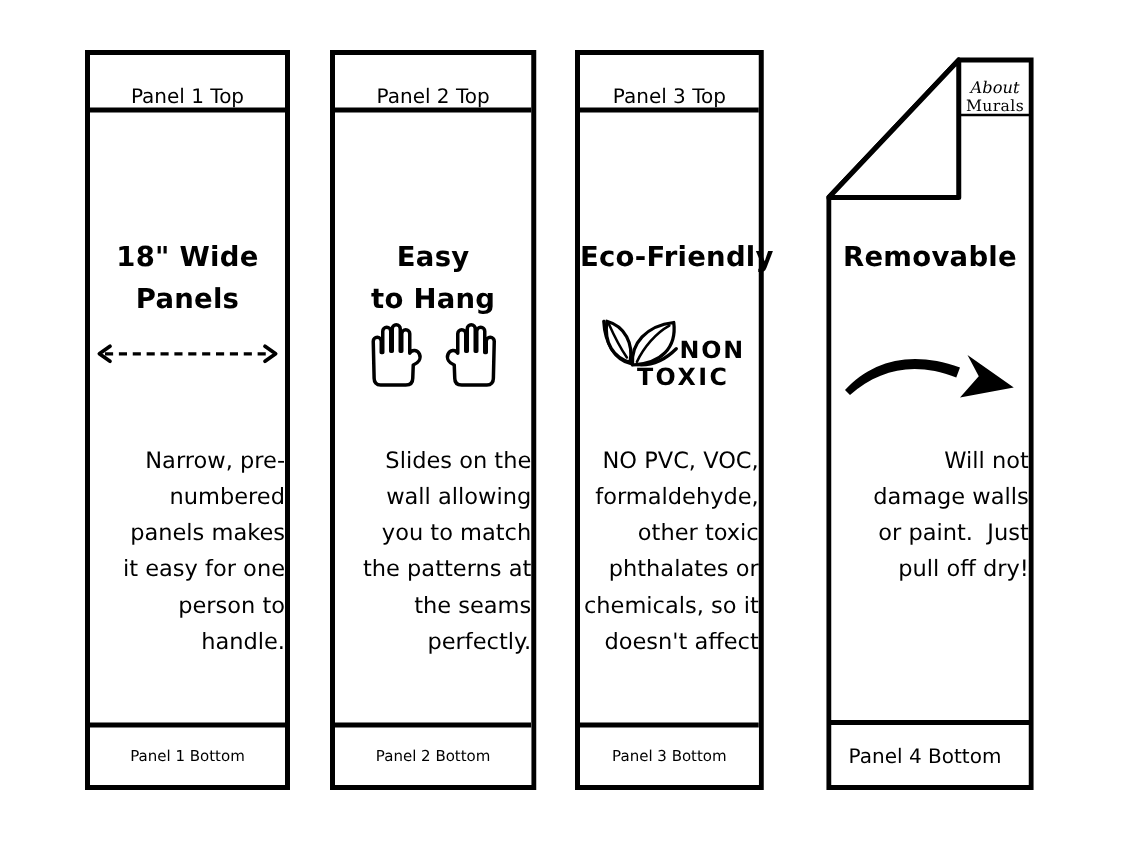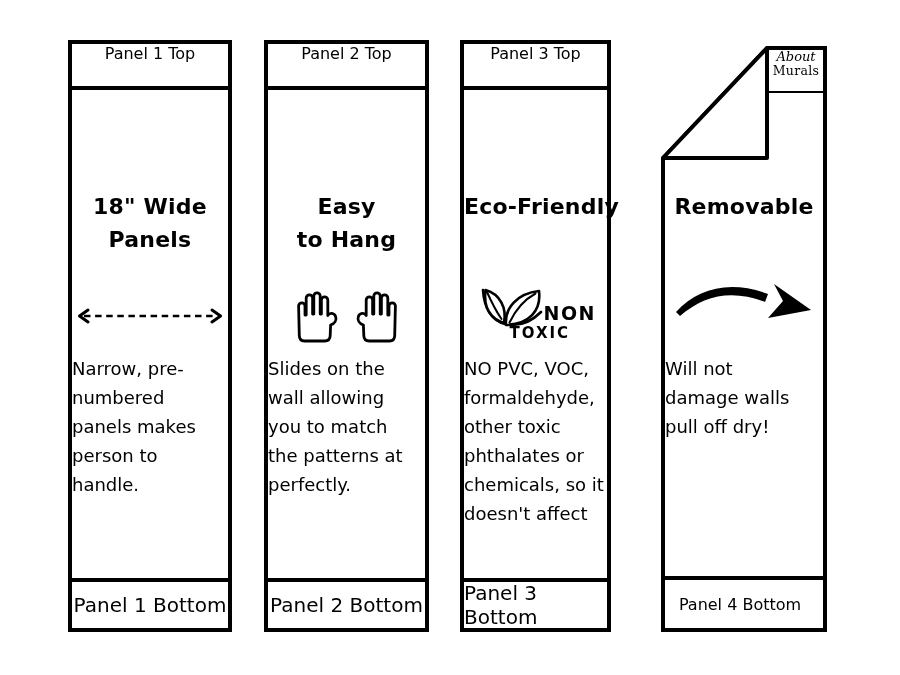--- a/index.html
+++ b/index.html
@@ -6,48 +6,48 @@
   html,body { width:900px; height:675px; }
   body { background:#ffffff; font-family:"DejaVu Sans","Liberation Sans",sans-serif; color:#000; }
   .stage { position:relative; width:900px; height:675px; background:#fff; overflow:hidden; }
 
   .panel { position:absolute; top:40px; height:592px; background:#fff; border:4px solid #000; }
   #panel1 { left:68px;  width:164px; }
   #panel2 { left:264px; width:165px; }
   #panel3 { left:460px; width:151px; }
   #panel4 { left:661px; width:166px; border:none; background:transparent; }
 
-  .panel-top { height:46px; border-bottom:4px solid #000; display:flex; align-items:flex-start; justify-content:center; font-size:16px; }
+  .panel-top { height:46px; border-bottom:4px solid #000; display:flex; align-items:flex-end; justify-content:center; font-size:16px; }
   .panel-bottom { position:absolute; left:0; right:0; bottom:0; height:50px; border-top:4px solid #000;
-                  display:flex; align-items:center; justify-content:center; font-size:20px; background:#fff; }
+                  display:flex; align-items:center; justify-content:center; font-size:12px; background:#fff; }
 
   .panel-title { position:absolute; left:0; right:0; top:146px; text-align:center;
                  font-size:22px; font-weight:bold; line-height:33px; letter-spacing:0.2px; }
-  .panel-icon  { position:absolute; left:0; right:0; top:237px; height:70px;
+  .panel-icon  { position:absolute; left:0; right:0; top:204px; height:70px;
                  display:flex; align-items:center; justify-content:center; }
-  .panel-text  { position:absolute; left:0; right:0; top:310px; text-align:left;
+  .panel-text  { position:absolute; left:0; right:0; top:310px; text-align:right;
                  font-size:18px; line-height:29px; }
   .panel-text div, .panel-title div { white-space:pre; }
 
   .hands { display:flex; gap:16px; align-items:center; }
 
   .eco { position:relative; width:132px; height:70px; }
   .eco svg { position:absolute; left:6px; top:2px; }
   .eco-non   { position:absolute; left:74px; top:21px; font-size:19px; font-weight:bold; letter-spacing:1.5px; }
-  .eco-toxic { position:absolute; left:40px; top:43px; font-size:15px; font-weight:bold; letter-spacing:2px; }
+  .eco-toxic { position:absolute; left:40px; top:43px; font-size:19px; font-weight:bold; letter-spacing:2px; }
 
   
   .p4-svg { position:absolute; left:0; top:0; }
   #panel4 .panel-title { top:150px; }
   #panel4 .panel-icon  { top:232px; height:56px; }
   #panel4 .panel-text  { top:314px; left:4px; right:4px; }
   .p4-bottom-label { position:absolute; left:4px; right:12px; top:540px; height:48px;
                      display:flex; align-items:center; justify-content:center; font-size:16px; }
   .p4-logo { position:absolute; left:107px; top:9px; width:56px; height:43px;
-             display:flex; flex-direction:column; align-items:center; justify-content:flex-start;
+             display:flex; flex-direction:column; align-items:center; justify-content:flex-end;
              font-family:"DejaVu Serif","Liberation Serif",serif; }
   .logo-about  { font-style:italic; font-size:13px; line-height:15px; }
   .logo-murals { font-size:12.5px; line-height:14px; letter-spacing:0.3px; }
 </style>
 </head>
 <body>
 
 <div class="stage">
 
   <div class="panel" id="panel1">
@@ -62,20 +62,21 @@
       <svg width="148" height="16" viewBox="0 0 148 16">
         <path d="M 8 8 H 140" fill="none" stroke="#000" stroke-width="2.6" stroke-dasharray="6.5 4.6"></path>
         <path d="M 12 2 L 3.5 8 L 12 14" fill="none" stroke="#000" stroke-width="3" stroke-linecap="round" stroke-linejoin="round"></path>
         <path d="M 136 2 L 144.5 8 L 136 14" fill="none" stroke="#000" stroke-width="3" stroke-linecap="round" stroke-linejoin="round"></path>
       </svg>
     </div>
     <div class="panel-text">
         <div>Narrow, pre-</div>
         <div>numbered</div>
         <div>panels makes</div>
+        <div>it easy for one</div>
         <div>person to</div>
         <div>handle.</div>
       </div>
     <div class="panel-bottom">
       <span>Panel 1 Bottom</span>
     </div>
   </div>
 
   <div class="panel" id="panel2">
     <div class="panel-top">
@@ -93,20 +94,21 @@
         <svg width="48" height="58" viewBox="0 0 48 58" style="transform:scaleX(-1)">
           <path d="M 13.5 54 C 10 54 8.3 51.6 8.3 48.6 L 7.6 19 A 3.2 3.2 0 0 1 14 19 L 14 28 L 15.2 28 L 15.2 11 A 3.2 3.2 0 0 1 21.6 11 L 21.6 27 L 22.8 27 L 22.8 9 A 3.2 3.2 0 0 1 29.2 9 L 29.2 27 L 30.4 27 L 30.4 13 A 3.2 3.2 0 0 1 36.8 13 L 36.8 28.5 C 38.6 25.4 43.2 25.8 44.6 29.4 C 46 33 43.6 36.4 39.6 38 L 39.2 48.6 C 39.2 52.4 36.8 54 33.6 54 Z" fill="#fff" stroke="#000" stroke-width="2.8" stroke-linejoin="round" stroke-linecap="round"></path>
         </svg>
       </div>
     </div>
     <div class="panel-text">
         <div>Slides on the</div>
         <div>wall allowing</div>
         <div>you to match</div>
         <div>the patterns at</div>
+        <div>the seams</div>
         <div>perfectly.</div>
       </div>
     <div class="panel-bottom">
       <span>Panel 2 Bottom</span>
     </div>
   </div>
 
   <div class="panel" id="panel3">
     <div class="panel-top">
       <span>Panel 3 Top</span>
@@ -156,20 +158,21 @@
       </div>
     <div class="panel-icon">
       <svg width="142" height="48" viewBox="0 0 142 48">
         <path d="M 3 36 C 25 12 57 4 95 18 L 92 26 C 59 13 31 19 7 40 Z" fill="#000"></path>
         <path d="M 138 34 L 101 8 L 110 25 L 95 42 Z" fill="#000"></path>
       </svg>
     </div>
     <div class="panel-text">
         <div>Will not</div>
         <div>damage walls</div>
+        <div>or paint.  Just</div>
         <div>pull off dry!</div>
       </div>
     <div class="p4-bottom-label">
       <span>Panel 4 Bottom</span>
     </div>
   </div>
 
 </div>
 
 </body></html>

